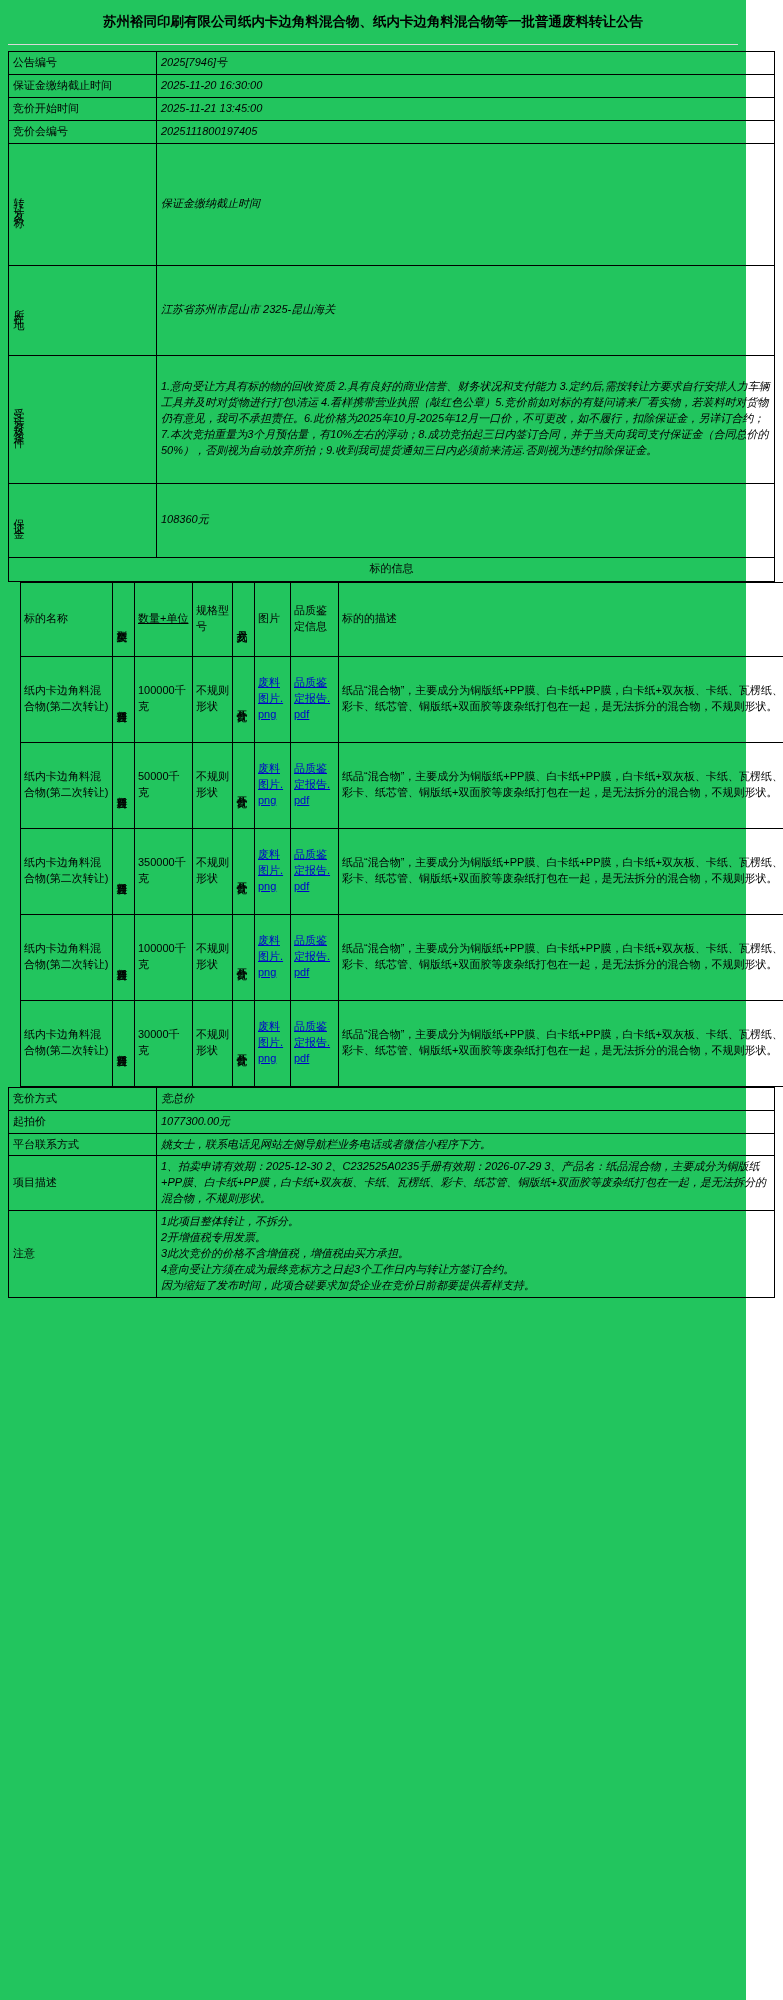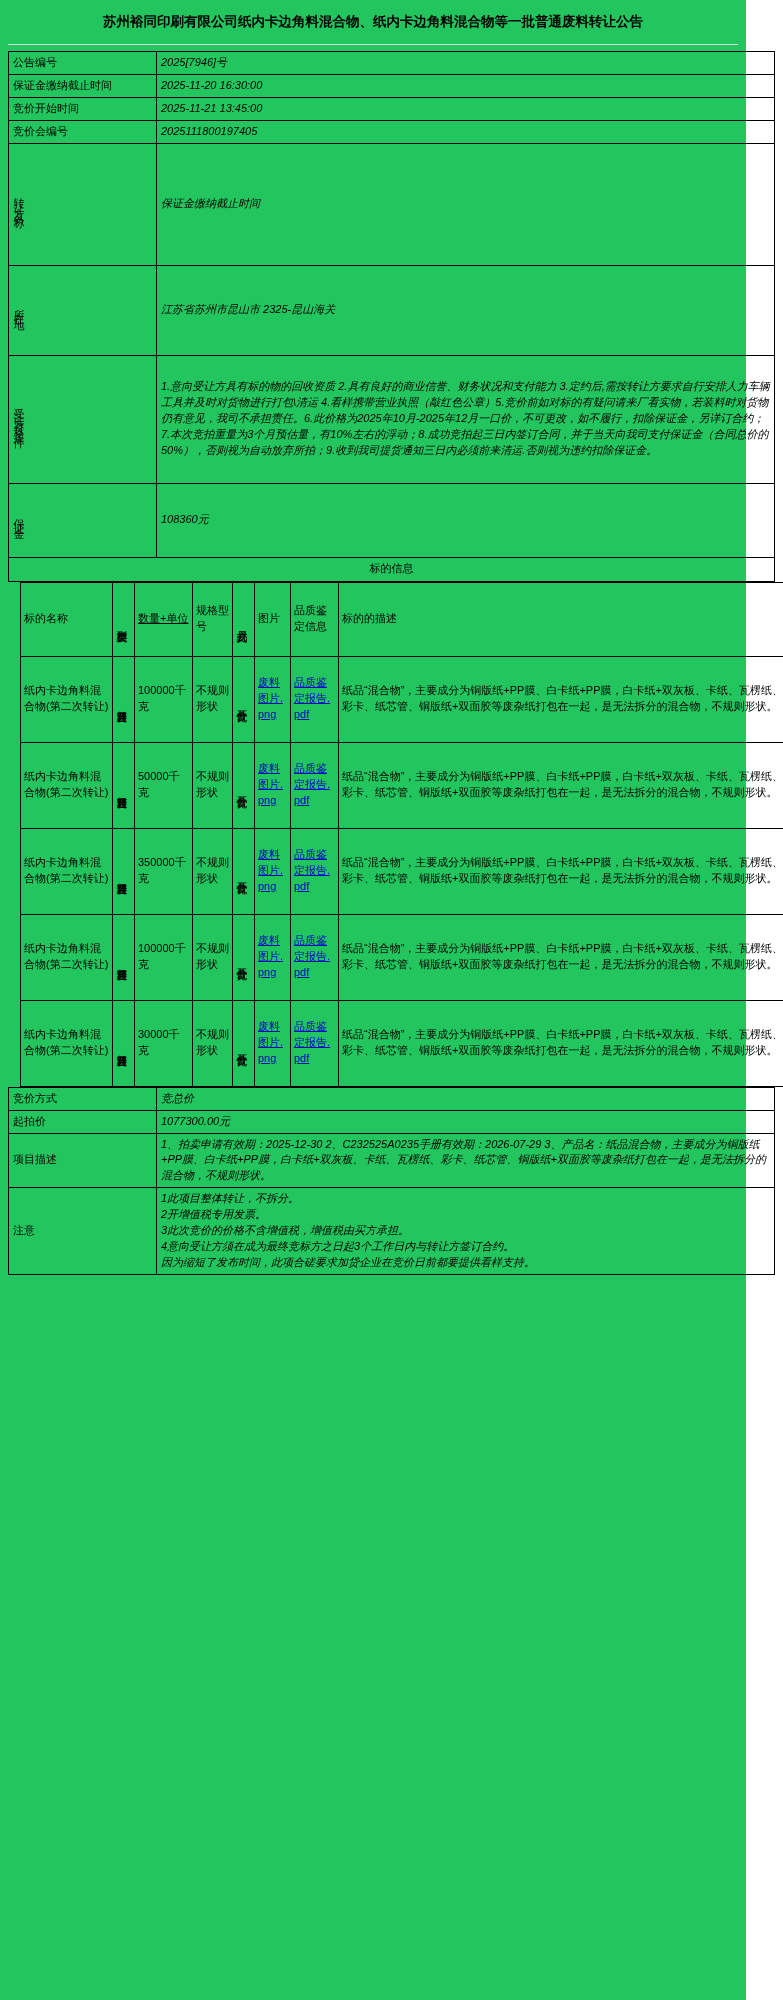--- a/index.html
+++ b/index.html
@@ -263,20 +263,24 @@
     <tbody>
       <tr>
         <td class="lbl">竞价方式</td>
         <td class="val">竞总价</td>
       </tr>
       <tr>
         <td class="lbl bold">起拍价</td>
         <td class="val bold">1077300.00元</td>
       </tr>
       <tr>
+        <td class="lbl">平台联系方式</td>
+        <td class="val">姚女士，联系电话见网站左侧导航栏业务电话或者微信小程序下方。</td>
+      </tr>
+      <tr>
         <td class="lbl">项目描述</td>
         <td class="val justify">1、拍卖申请有效期：2025-12-30 2、C232525A0235手册有效期：2026-07-29 3、产品名：纸品混合物，主要成分为铜版纸+PP膜、白卡纸+PP膜，白卡纸+双灰板、卡纸、瓦楞纸、彩卡、纸芯管、铜版纸+双面胶等废杂纸打包在一起，是无法拆分的混合物，不规则形状。</td>
       </tr>
       <tr>
         <td class="lbl">注意</td>
         <td class="val notes-cell">
           <div>1此项目整体转让，不拆分。</div>
           <div>2开增值税专用发票。</div>
           <div>3此次竞价的价格不含增值税，增值税由买方承担。</div>
           <div>4意向受让方须在成为最终竞标方之日起3个工作日内与转让方签订合约。</div>

